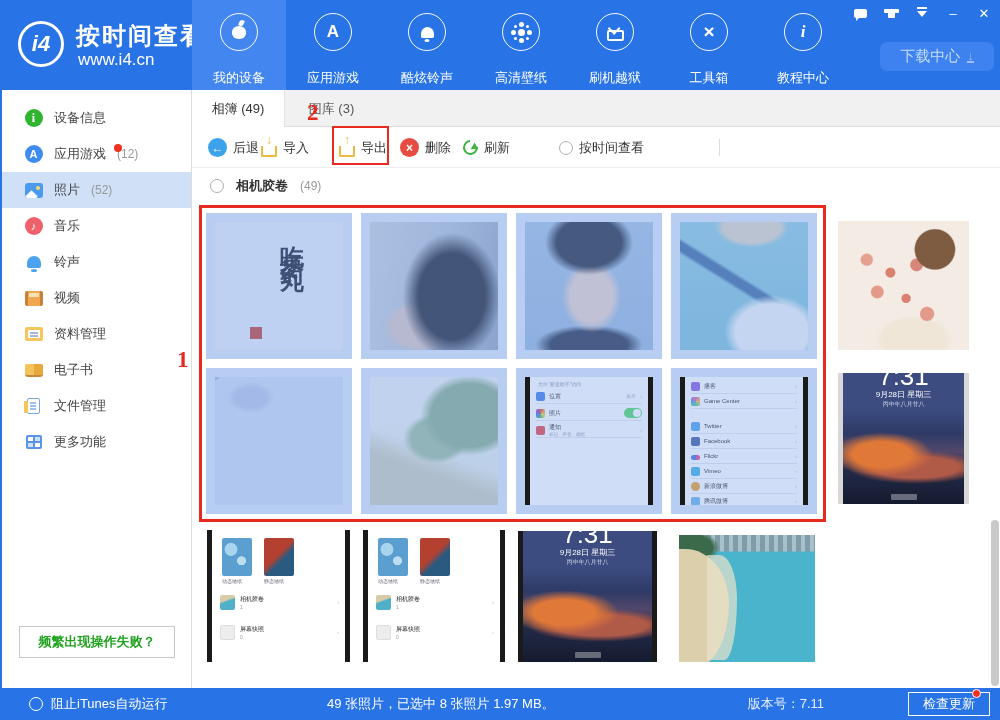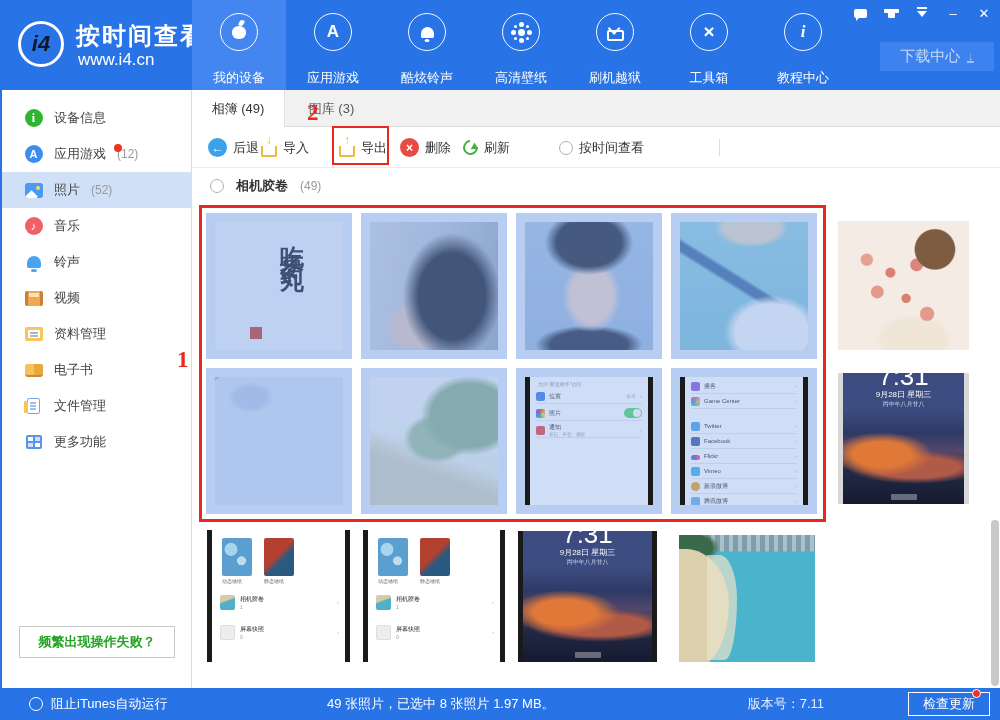--- a/index.html
+++ b/index.html
@@ -2,21 +2,21 @@
 <html><head>
 <meta charset="utf-8">
 <style>
   * { margin:0; padding:0; box-sizing:border-box; }
   html,body { width:1000px; height:720px; font-family:"Liberation Sans","DejaVu Sans",sans-serif; }
   .window { position:relative; width:1000px; height:720px; background:#fff; overflow:hidden; border-left:2px solid #2873e6; }
 
   
   .header { position:absolute; left:0; top:0; width:1000px; height:90px; background:#2873e6; }
   .logo-circle { position:absolute; left:16px; top:21px; width:46px; height:46px; border:3px solid #fff; border-radius:50%;
-    color:#0f172a; font-weight:bold; font-style:italic; font-size:22px; display:flex; align-items:center; justify-content:center; }
+    color:#ffffff; font-weight:bold; font-style:italic; font-size:22px; display:flex; align-items:center; justify-content:center; }
   .logo-title { position:absolute; left:74px; top:20px; color:#fff; font-size:24px; font-weight:bold; letter-spacing:2px; }
   .logo-sub { position:absolute; left:76px; top:50px; color:#fff; font-size:17px; }
 
   .nav { position:absolute; left:190px; top:0; height:90px; display:flex; }
   .nav-item { width:94px; height:90px; display:flex; flex-direction:column; align-items:center; color:#fff; cursor:pointer; }
   .nav-item.active { background:#4486f0; }
   .nav-circle { margin-top:13px; width:38px; height:38px; border:1.5px solid rgba(255,255,255,.95); border-radius:50%;
     display:flex; align-items:center; justify-content:center; position:relative; }
   .nav-label { margin-top:18px; font-size:13px; }
   .glyph-a { font-size:17px; font-weight:bold; color:#fff; }
@@ -34,21 +34,21 @@
   .win-controls { position:absolute; right:10px; top:6px; display:flex; gap:15px; align-items:center; }
   .wc { width:16px; height:14px; display:flex; align-items:center; justify-content:center; color:#fff; font-size:13px; cursor:pointer; }
   .comment-shape { width:13px; height:9px; background:#fff; border-radius:2px; position:relative; }
   .comment-shape::after { content:""; position:absolute; left:2px; bottom:-3px; border:3px solid transparent; border-top-color:#fff; border-left-color:#fff; }
   .shirt-shape { width:7px; height:9px; background:#fff; position:relative; border-radius:1px; }
   .shirt-shape::before { content:""; position:absolute; left:-4px; top:0; width:15px; height:4px; background:#fff; border-radius:1px; }
   .tray-arrow { width:0; height:0; border:5px solid transparent; border-top:6px solid #fff; position:relative; margin-top:6px; }
   .tray-arrow::before { content:""; position:absolute; left:-5px; top:-10px; width:10px; height:2.5px; background:#fff; }
 
   .download-btn { position:absolute; right:8px; top:42px; width:114px; height:29px; background:#3d82ee; color:#c6dbfa;
-    font-size:15px; display:flex; align-items:center; justify-content:center; gap:7px; cursor:pointer; }
+    font-size:15px; display:flex; align-items:center; justify-content:center; gap:7px; cursor:pointer;border-radius:7px; }
   .dl-arrow { color:#9dbef6; font-size:13px; border-bottom:2px solid #9dbef6; line-height:11px; height:13px; }
 
   
   .sidebar { position:absolute; left:0; top:90px; width:190px; height:598px; background:#fff; border-right:1px solid #dcdcdc; }
   .device-row { height:32px; display:flex; align-items:center; padding-left:14px; gap:9px; border-bottom:2px solid #2873e6; cursor:pointer; }
   .tri-down { width:0; height:0; border:5px solid transparent; border-top:6px solid #666; margin-top:5px; }
   .device-name { font-size:14px; color:#333; }
   .side-list { margin-top:10px; }
   .side-item { height:36px; display:flex; align-items:center; padding-left:22px; gap:11px; font-size:13px; color:#444; cursor:pointer; position:relative; }
   .side-item.selected { background:#cfe0f7; }

